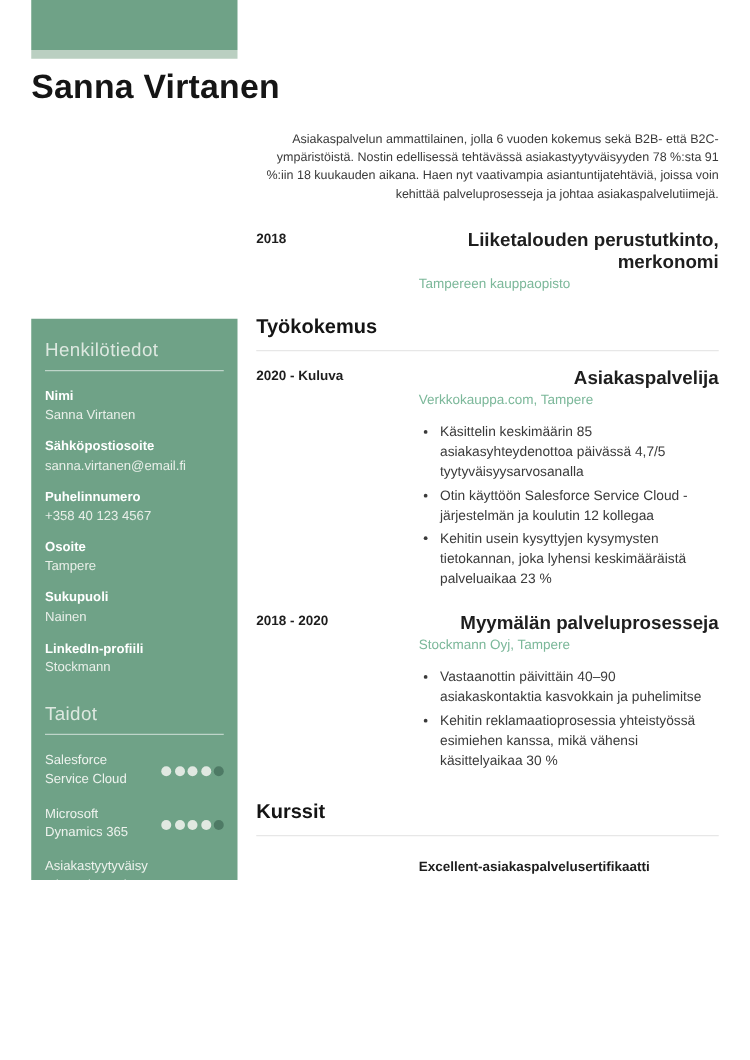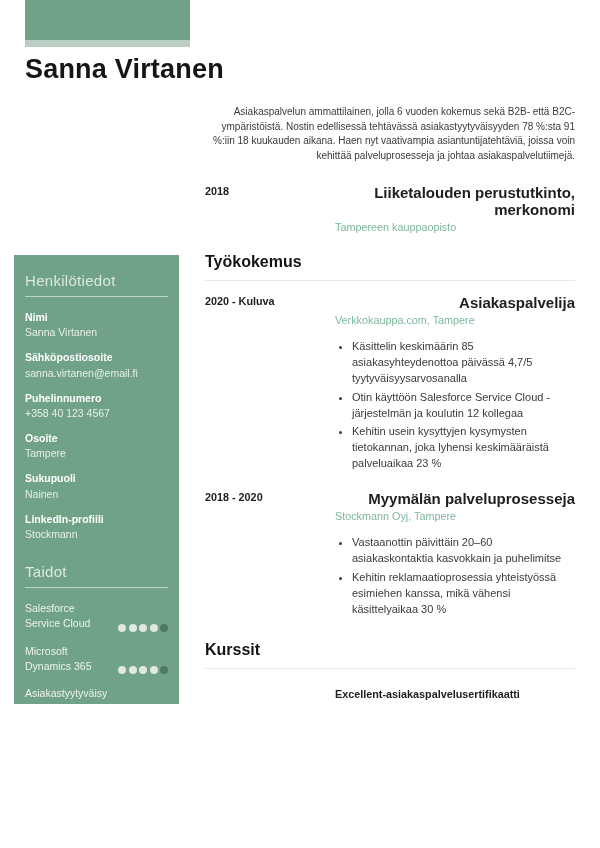--- a/index.html
+++ b/index.html
@@ -12,32 +12,32 @@
   
   .top-block { position:absolute; left:25px; top:0; width:165px; height:40px; background:#6fa287; }
   .top-block-strip { position:absolute; left:25px; top:40px; width:165px; height:7px; background:#bacfc1; }
   
   .name {
     padding:53px 0 0 25px; font-size:27px; font-weight:bold; color:#151515;
     letter-spacing:0.2px; line-height:32px;
   }
   
   .sidebar {
-    position:absolute; left:14px; top:255px; width:165px; height:590px;
+    position:absolute; left:25px; top:255px; width:165px; height:590px;
     background:#6fa287; padding:17px 11px 8px 11px; color:#ffffff;
   }
   .sb-heading {
     font-size:15px; font-weight:400; color:#dde8e0; padding-bottom:7px;
     border-bottom:1px solid rgba(255,255,255,0.55); margin-bottom:13px; letter-spacing:0.3px;
   }
   .sb-section { margin-bottom:22px; }
   .sb-field { margin-bottom:11px; }
   .sb-label { font-size:10.5px; font-weight:bold; color:#ffffff; line-height:1.35; }
   .sb-value { font-size:10.5px; color:#e9efe9; line-height:1.35; margin-top:1px; overflow-wrap:anywhere; }
-  .sb-row { display:flex; align-items:flex-end; margin-bottom:12px; }
+  .sb-row { display:flex; align-items:center; margin-bottom:12px; }
   .sb-row-label { flex:1; font-size:10.5px; color:#eef3ee; line-height:1.45; padding-right:4px; overflow-wrap:anywhere; }
   .dots { display:flex; flex-shrink:0; margin-top:2px; }
   .dot { width:8px; height:8px; border-radius:50%; margin-left:2.5px; }
   .dot-filled { background:#e0e8e1; }
   .dot-empty { background:#4e7a65; }
   
   .main { margin:20px 25px 0 205px; }
   .section { margin-bottom:20px; }
   .section-title {
     font-size:16px; font-weight:bold; color:#141414; padding-bottom:9px;
@@ -191,21 +191,21 @@
           </ul>
         </div>
       </div>
 
       <div class="entry">
         <div class="entry-period">2018 - 2020</div>
         <div class="entry-body">
           <div class="entry-role">Myymälän palveluprosesseja</div>
           <div class="entry-company">Stockmann Oyj, Tampere</div>
           <ul class="entry-bullets">
-            <li>Vastaanottin päivittäin 20–60 asiakaskontaktia kasvokkain ja puhelimitse</li>
+            <li>Vastaanottin päivittäin 40–90 asiakaskontaktia kasvokkain ja puhelimitse</li>
             <li>Kehitin reklamaatioprosessia yhteistyössä esimiehen kanssa, mikä vähensi käsittelyaikaa 30 %</li>
           </ul>
         </div>
       </div>
     </section>
 
     <section class="section">
       <h2 class="section-title">Kurssit</h2>
       <div class="entry">
         <div class="entry-period"></div>

